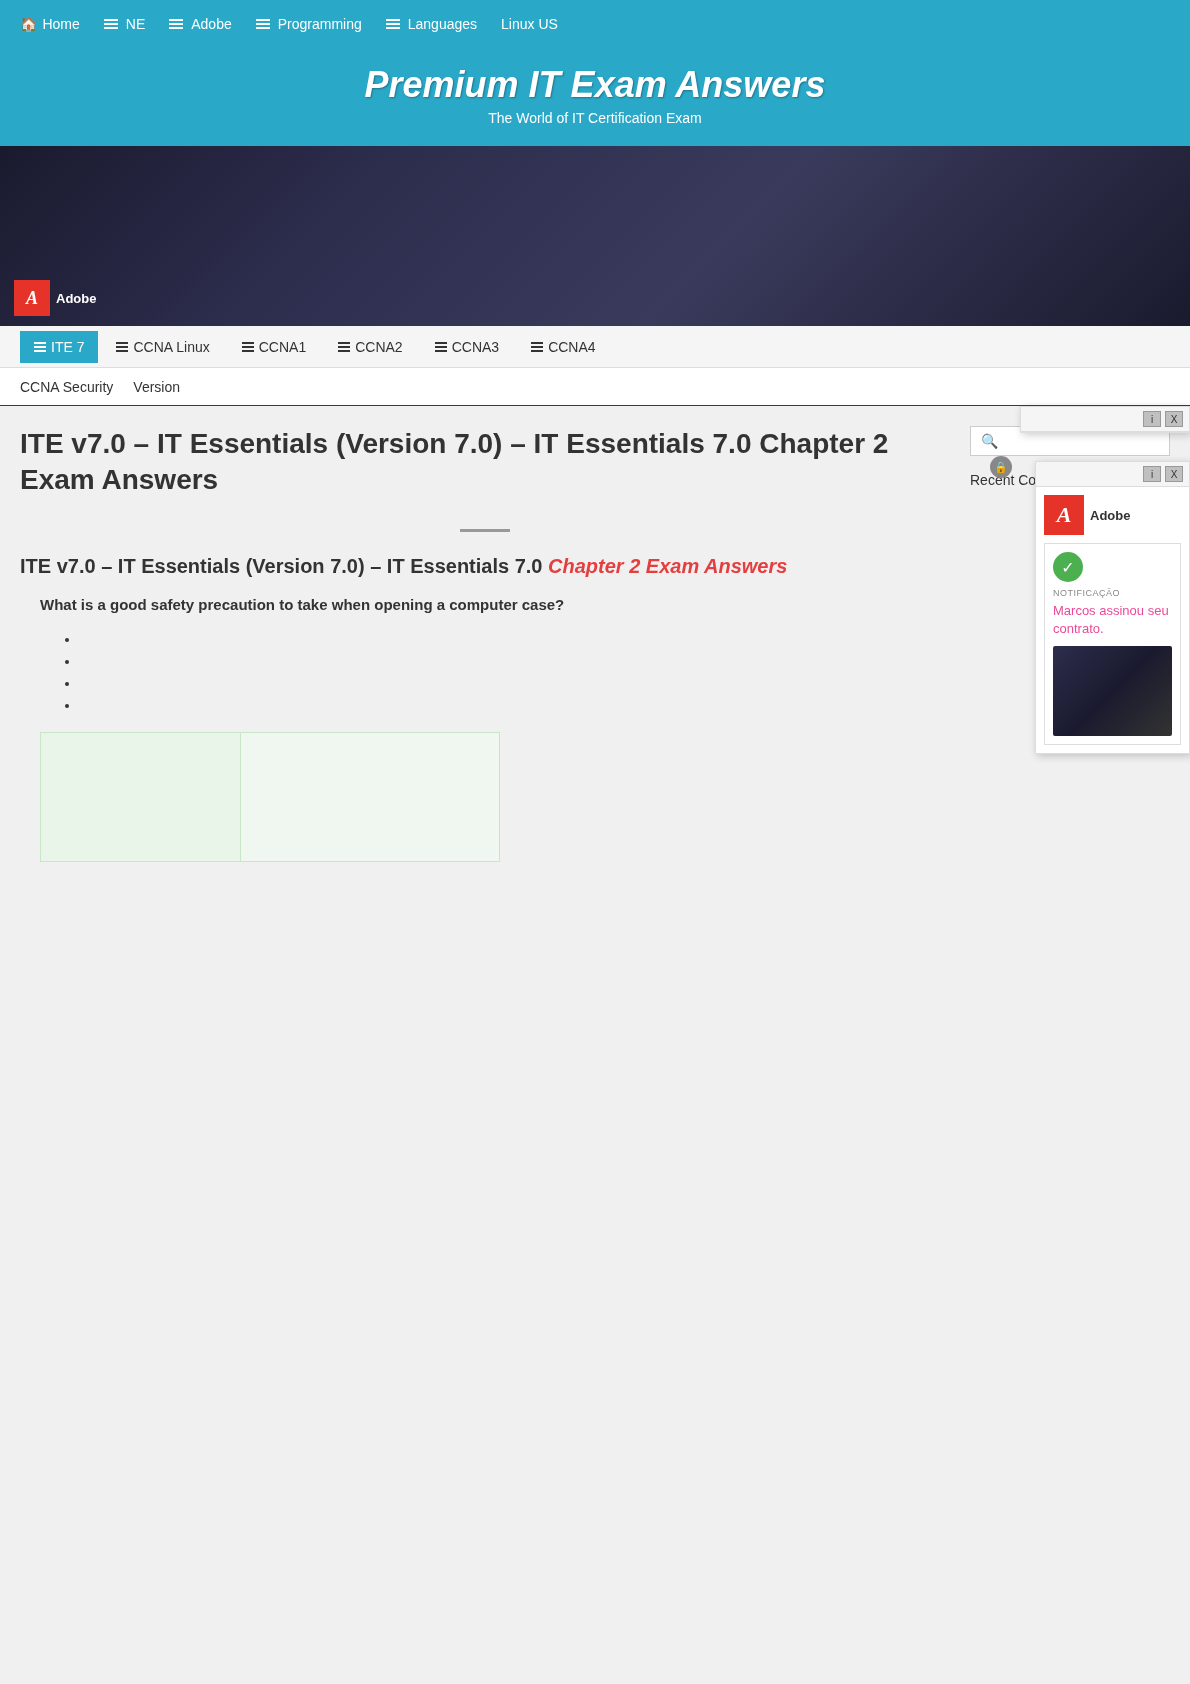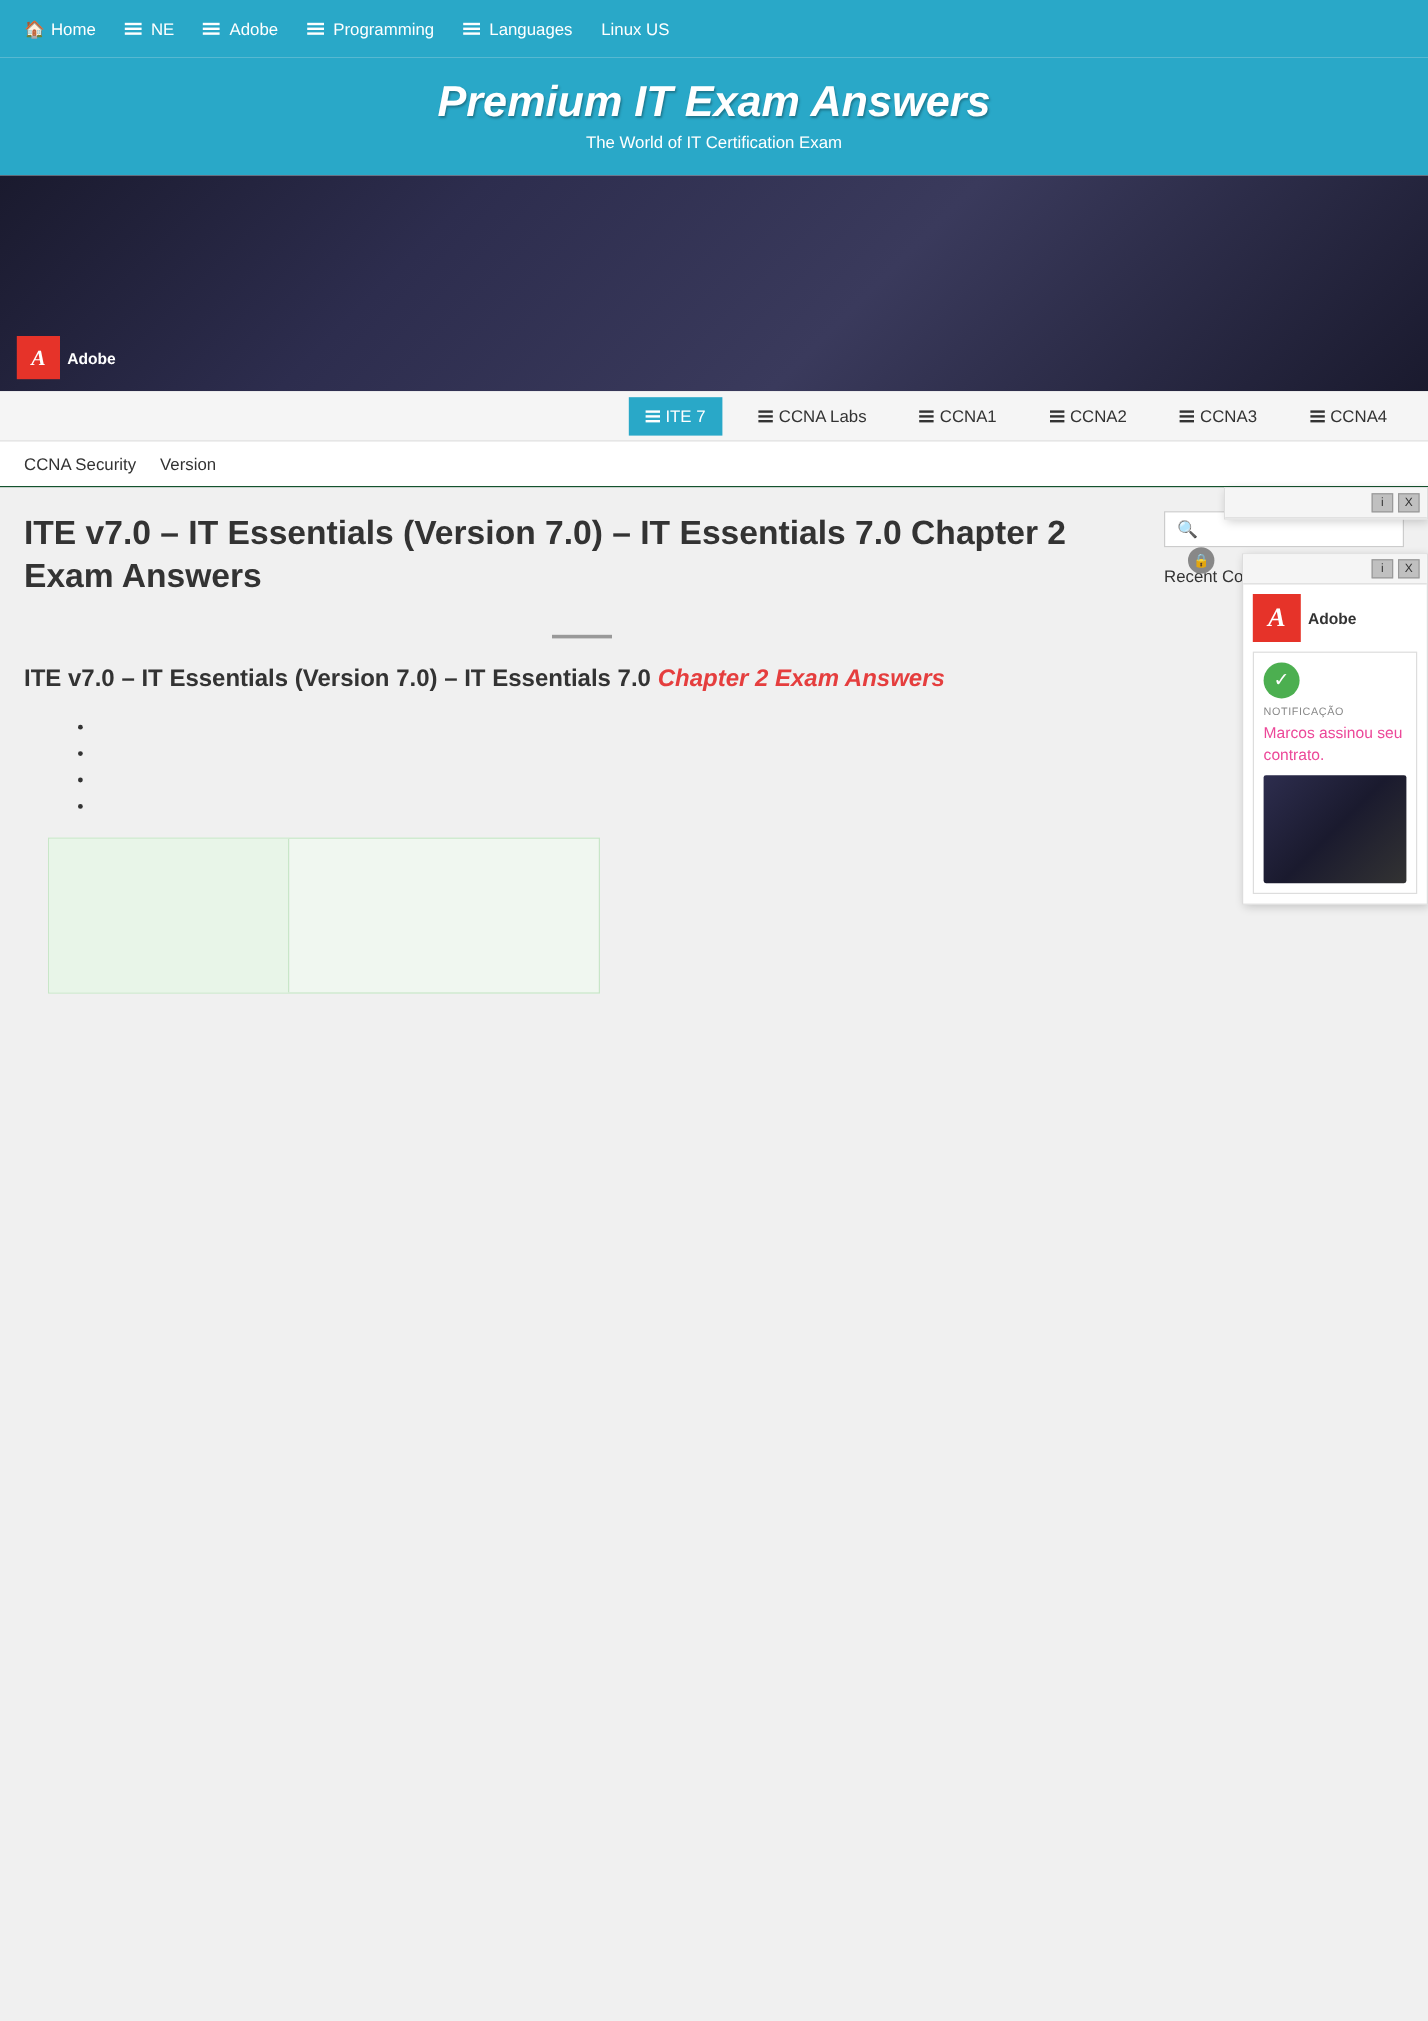--- a/index.html
+++ b/index.html
@@ -103,22 +103,21 @@
     }
 
     
     .sub-nav {
       background: #f5f5f5;
       border-bottom: 1px solid #ddd;
       padding: 4px 20px;
       display: flex;
       align-items: center;
       height: 42px;
-      gap: 16px;
-      justify-content: flex-end;
+      gap: 4px;
     }
     .sub-nav-item {
       padding: 8px 14px;
       font-size: 14px;
       color: #333;
       cursor: pointer;
       display: flex;
       align-items: center;
       gap: 5px;
       white-space: nowrap;
@@ -468,21 +467,21 @@
         <span></span>
     </span>
     <span>ITE 7</span>
   </div>
   <div class="sub-nav-item">
     <span class="lines-icon">
       <span></span>
         <span></span>
         <span></span>
     </span>
-    <span>CCNA Labs</span>
+    <span>CCNA Linux</span>
   </div>
   <div class="sub-nav-item">
     <span class="lines-icon">
       <span></span>
         <span></span>
         <span></span>
     </span>
     <span>CCNA1</span>
   </div>
   <div class="sub-nav-item">
@@ -521,20 +520,21 @@
   <div class="main-content">
     <h1 class="page-title">ITE v7.0 – IT Essentials (Version 7.0) – IT Essentials 7.0 Chapter 2 Exam Answers</h1>
 
     <div class="divider"></div>
 
     <div class="article-section">
       <h2 class="article-title">
         <span>ITE v7.0 – IT Essentials (Version 7.0) – IT Essentials 7.0 </span><span class="highlight">Chapter 2 Exam Answers</span>
       </h2>
 
+      <p class="article-question">What is a good safety precaution to take when opening a computer case?</p>
 
       <ul class="article-list">
         <li></li>
         <li></li>
         <li></li>
         <li></li>
       </ul>
 
       <div class="answer-box">
         <div class="answer-box-inner"></div>

